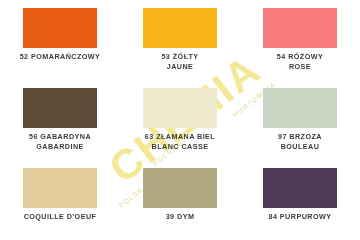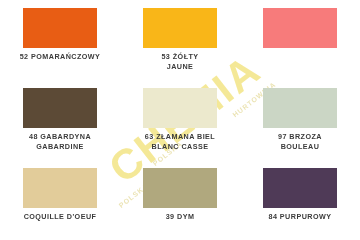--- a/index.html
+++ b/index.html
@@ -111,25 +111,29 @@
     </div>
     <div class="cell">
       <div class="chip" style="background: rgb(249, 182, 24);"></div>
       <div class="caption">
         <span class="cap-line">53 ŻÓŁTY</span>
         <span class="cap-line">JAUNE</span>
       </div>
     </div>
     <div class="cell">
       <div class="chip" style="background: rgb(247, 123, 123);"></div>
+      <div class="caption">
+        <span class="cap-line">54 RÓŻOWY</span>
+        <span class="cap-line">ROSE</span>
+      </div>
     </div>
     <div class="cell">
       <div class="chip" style="background: rgb(92, 74, 54);"></div>
       <div class="caption">
-        <span class="cap-line">48 GABARDYNA</span>
+        <span class="cap-line">56 GABARDYNA</span>
         <span class="cap-line">GABARDINE</span>
       </div>
     </div>
     <div class="cell">
       <div class="chip" style="background: rgb(236, 233, 205);"></div>
       <div class="caption">
         <span class="cap-line">63 ZŁAMANA BIEL</span>
         <span class="cap-line">BLANC CASSE</span>
       </div>
     </div>

